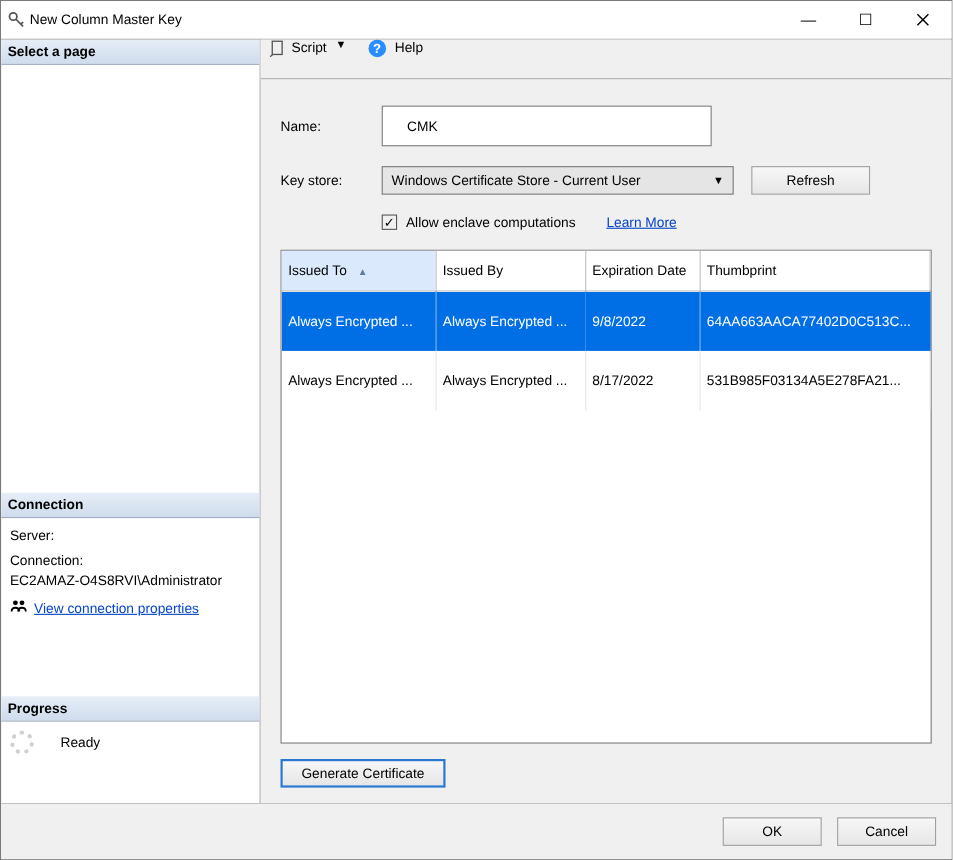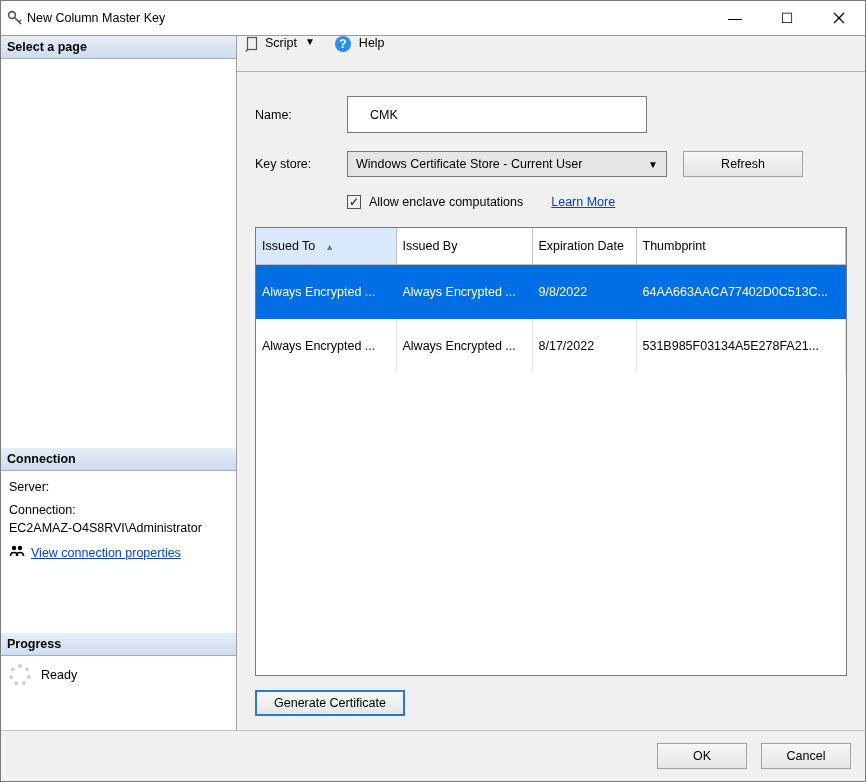--- a/index.html
+++ b/index.html
@@ -45,21 +45,21 @@
     .leftheader {
       background: linear-gradient(#e6eef7, #cfdced);
       border-bottom: 1px solid #a0acc0;
       padding: 4px 6px;
       font-weight: bold;
     }
     .connection-block { padding: 8px 8px; font-size:12.5px; line-height:1.4; overflow:hidden; white-space:nowrap; }
     .connection-block .lbl {  }
     .connection-row { margin-bottom:6px }
     .link { color: #0645c8; text-decoration: underline; }
-    .progress-row { display:flex; align-items:center; padding:8px 8px; gap:10px; }
+    .progress-row { display:flex; align-items:center; padding:8px 8px; gap:24px; }
     .spinner {
       width: 22px; height: 22px; border-radius:50%;
       border: 4px dotted #d0d0d0;
     }
     .spacer-grow { flex:1; }
     .rightpane { flex:1; display:flex; flex-direction:column; background:#f0f0f0; }
     .toolbar {
       height: 36px;
       border-bottom: 1px solid #b0b0b0;
       display:flex; align-items:flex-start; padding:0 8px; gap:4px;
@@ -200,21 +200,21 @@
           <input class="input-text" value="CMK" style="">
         </div>
 
         <div class="form-row">
           <div class="form-label">Key store:</div>
           <div class="dropdown">
             <span>Windows Certificate Store - Current User</span>
             <span style="font-size:10px">▼</span>
           </div>
           <span style="width:16px"></span>
-          <button class="btn" style="width:120px"><span>Refresh</span></button>
+          <button class="btn" style="width:108px"><span>Refresh</span></button>
         </div>
 
         <div class="checkbox-row">
           <span class="check">✓</span>
           <span>Allow enclave computations</span>
           <span style="width:12px"></span>
           <a href="#" class="link">Learn More</a>
         </div>
 
         <div class="table-wrap">

